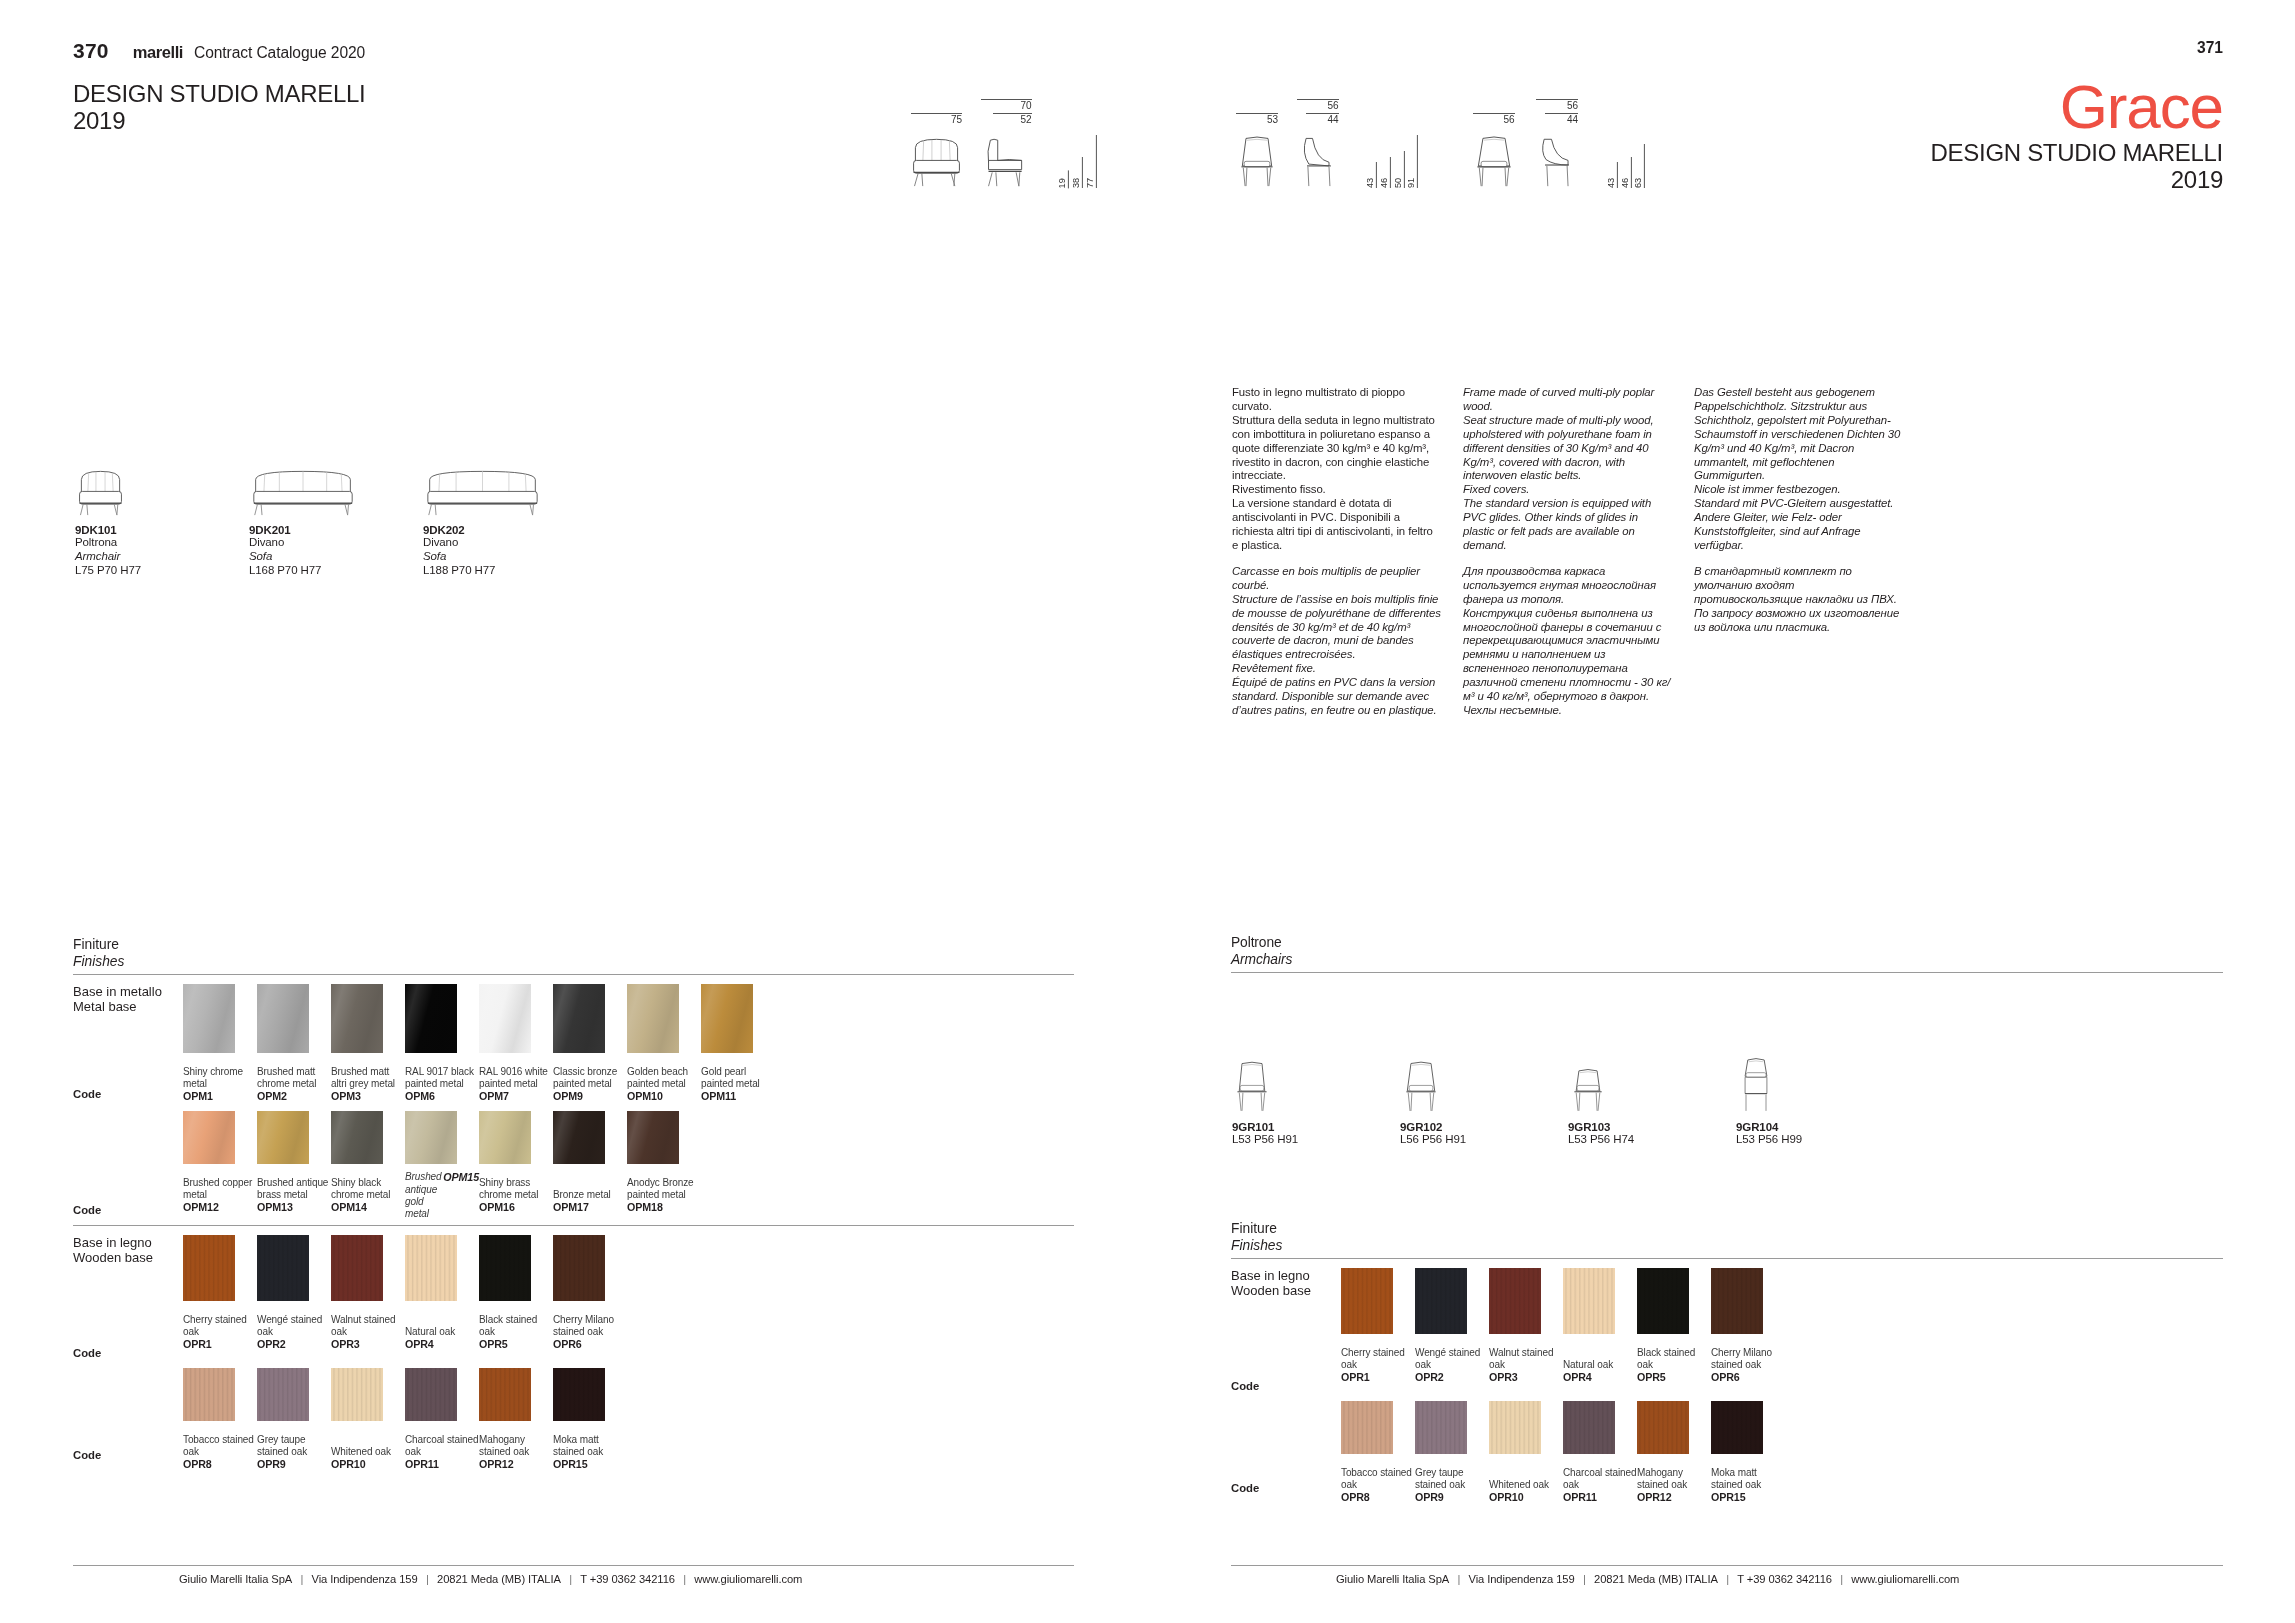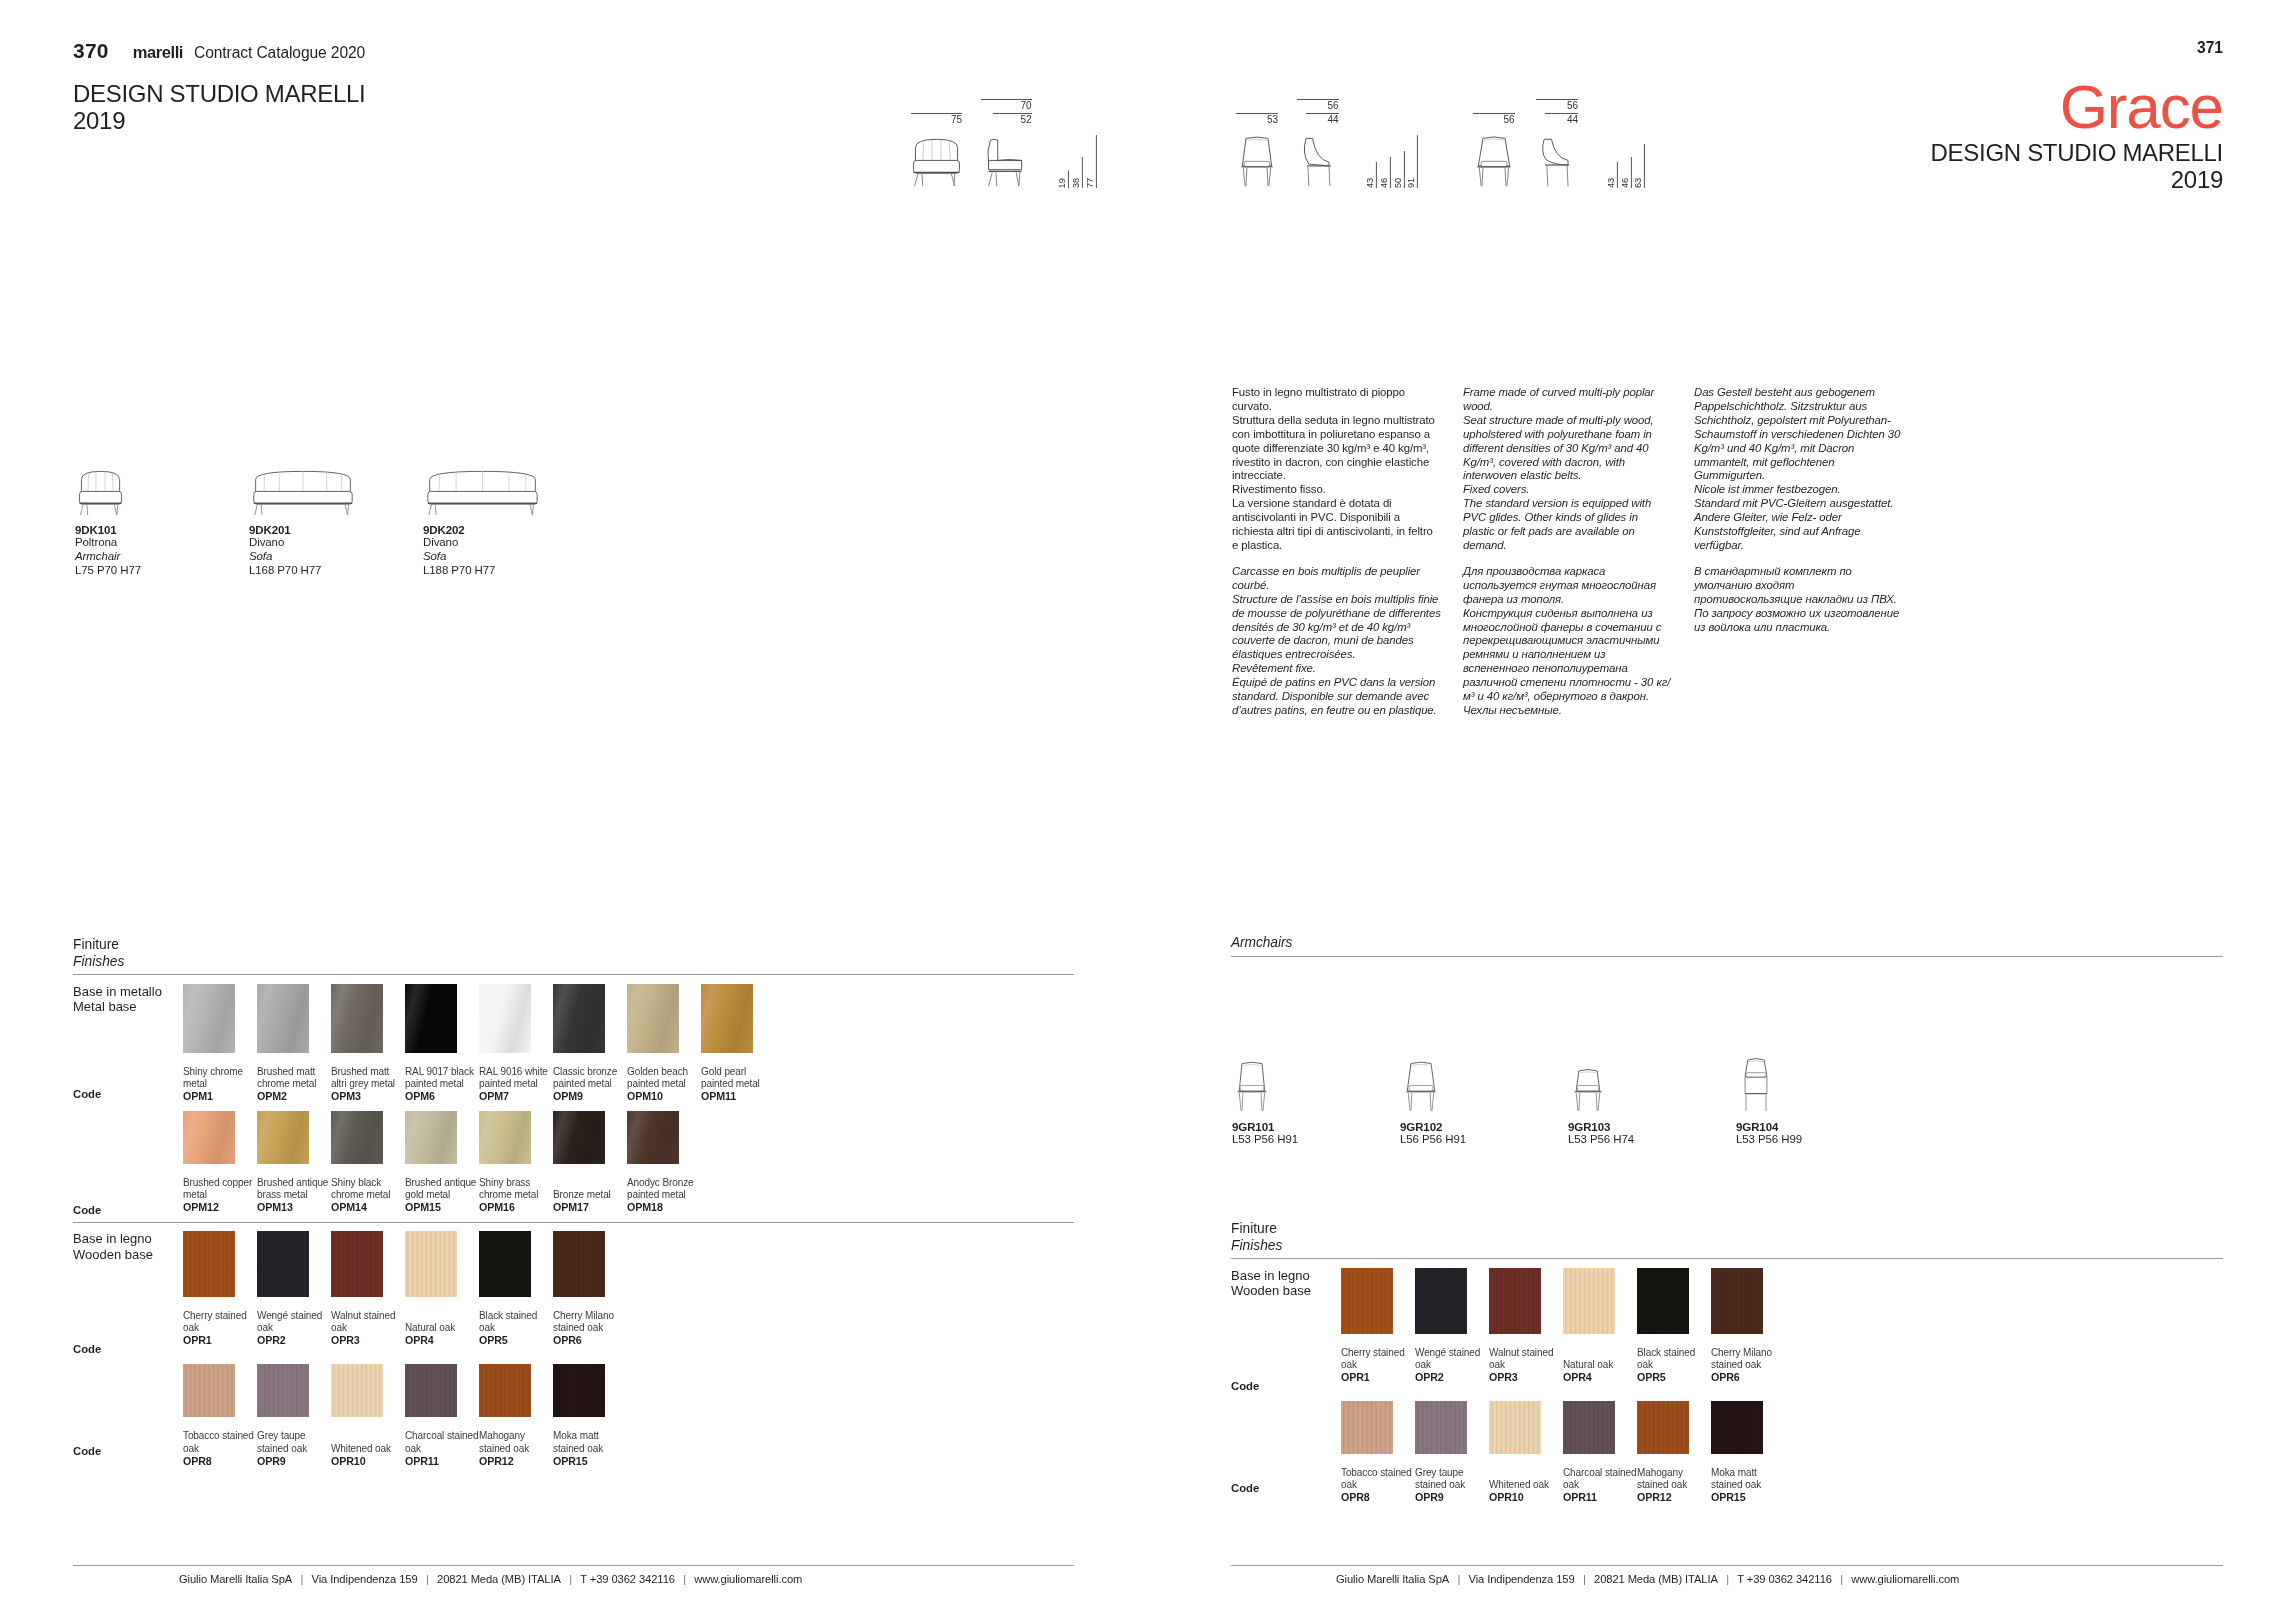--- a/index.html
+++ b/index.html
@@ -268,21 +268,21 @@
             </div>
             <div class="sw" style="width: 74px;">
               <div class="chip" style="height: 53px; background: linear-gradient(105deg, rgb(92, 90, 82) 0%, rgba(255, 255, 255, 0.133) 18%, rgb(92, 90, 82) 42%, rgba(0, 0, 0, 0.094) 72%, rgb(92, 90, 82) 100%) rgb(92, 90, 82);"></div>
               <div style="margin-top: 7.3px; min-height: 42px; display: flex; flex-direction: column; justify-content: flex-end;">
                 <div class="txt">Shiny black chrome metal</div>
                 <div class="cd">OPM14</div>
               </div>
             </div>
             <div class="sw" style="width: 74px;">
               <div class="chip" style="height: 53px; background: linear-gradient(105deg, rgb(195, 187, 158) 0%, rgba(255, 255, 255, 0.133) 18%, rgb(195, 187, 158) 42%, rgba(0, 0, 0, 0.094) 72%, rgb(195, 187, 158) 100%) rgb(195, 187, 158);"></div>
-              <div style="margin-top: 7.3px; min-height: 42px; display: flex; flex-direction: column; justify-content: flex-end;">
+              <div style="margin-top: 7.3px; min-height: 42px; display: flex; flex-direction: row; justify-content: flex-end; font-style: italic;">
                 <div class="txt">Brushed antique gold metal</div>
                 <div class="cd">OPM15</div>
               </div>
             </div>
             <div class="sw" style="width: 74px;">
               <div class="chip" style="height: 53px; background: linear-gradient(105deg, rgb(203, 191, 144) 0%, rgba(255, 255, 255, 0.133) 18%, rgb(203, 191, 144) 42%, rgba(0, 0, 0, 0.094) 72%, rgb(203, 191, 144) 100%) rgb(203, 191, 144);"></div>
               <div style="margin-top: 7.3px; min-height: 42px; display: flex; flex-direction: column; justify-content: flex-end;">
                 <div class="txt">Shiny brass chrome metal</div>
                 <div class="cd">OPM16</div>
               </div>
@@ -502,20 +502,21 @@
         <p class="it">Для производства каркаса используется гнутая многослойная фанера из тополя.<br>Конструкция сиденья выполнена из многослойной фанеры в сочетании с перекрещивающимися эластичными ремнями и наполнением из вспененного пенополиуретана различной степени плотности - 30 кг/м³ и 40 кг/м³, обернутого в дакрон.<br>Чехлы несъемные.</p>
       </div>
       <div class="dcol">
         <p class="it">Das Gestell besteht aus gebogenem Pappelschichtholz. Sitzstruktur aus Schichtholz, gepolstert mit Polyurethan-Schaumstoff in verschiedenen Dichten 30 Kg/m³ und 40 Kg/m³, mit Dacron ummantelt, mit geflochtenen Gummigurten.<br>Nicole ist immer festbezogen.<br>Standard mit PVC-Gleitern ausgestattet. Andere Gleiter, wie Felz- oder Kunststoffgleiter, sind auf Anfrage verfügbar.</p>
         <p class="it">В стандартный комплект по умолчанию входят противоскользящие накладки из ПВХ. По запросу возможно их изготовление из войлока или пластика.</p>
       </div>
     </div>
 
     <div class="sect" style="left:83px;top:935px;width:992px;">
       <div class="lbl">
+        <div>Poltrone</div>
         <div class="en">Armchairs</div>
       </div>
       <div class="rule"></div>
     </div>
 
     <div class="prodrow" style="left:84px;top:1056px;">
       <div class="prod" style="width:99px">
         <div class="pimg">
           <svg width="40" height="57" viewBox="0 0 44 62">
             <path d="M11 8 q11 -3 22 0 l3 30 l-28 0 z" fill="#fff" stroke="#555" stroke-width="1"></path>

